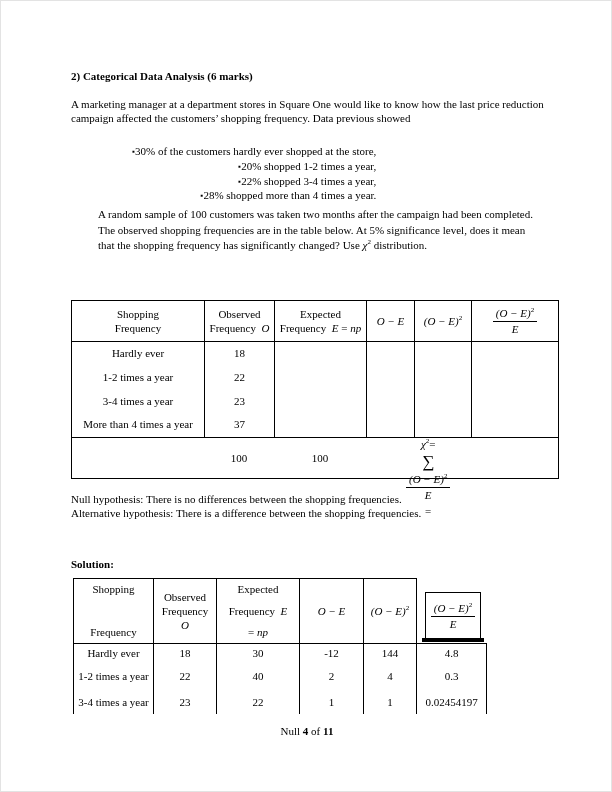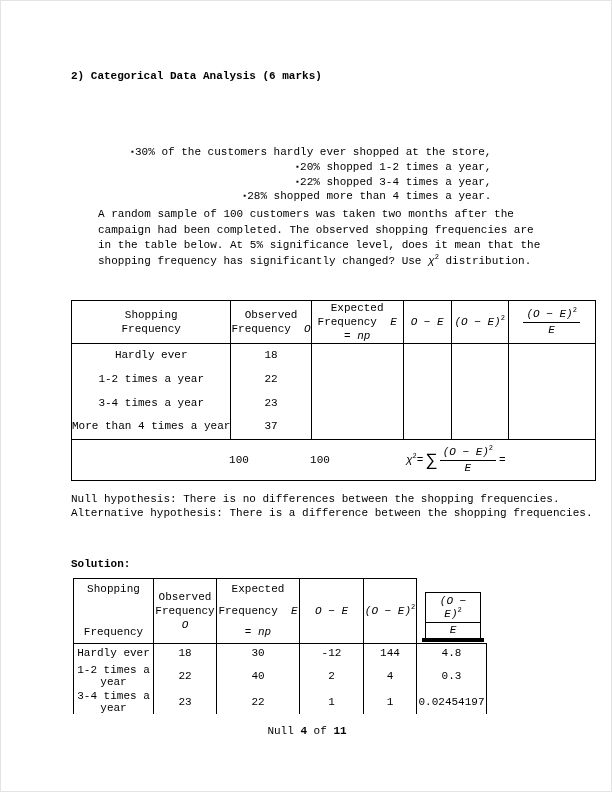--- a/index.html
+++ b/index.html
@@ -1,19 +1,19 @@
 <!DOCTYPE html>
 <html><head>
 <meta charset="utf-8">
 <style>
   html,body { margin:0; padding:0; background:#fff; }
   .page {
     position:relative; width:612px; height:792px; margin:0 auto;
     background:#ffffff; color:#000;
-    font-family:Liberation Mono, monospace; font-size:11px;
+    font-family:Liberation Serif, serif; font-size:11px;
     box-sizing:border-box; border:1px solid #e3e3e3; overflow:hidden;
   }
   .abs { position:absolute; }
   .bold { font-weight:bold; }
   i.mi { font-style:italic; }
   sup.sq { font-size:7px; vertical-align:super; line-height:0; }
 
   
   .title { left:70px; top:69px; font-weight:bold; }
   .para1 { left:70px; top:96px; width:476px; line-height:14.4px; }
@@ -29,21 +29,21 @@
 
   
   .t1 { left:70px; top:299px; border-collapse:collapse; table-layout:fixed; font-size:11px; }
   .t1 th, .t1 td { border:1px solid #000; font-weight:normal; text-align:center; vertical-align:middle; padding:0; }
   .t1 th { height:40px; line-height:14px; }
   .t1 td.band { height:95px; }
   .t1 td.band .bl { height:23.7px; line-height:23.7px; white-space:nowrap; }
   .t1 td.totals { height:40px; position:relative; }
   .tot-obs { position:absolute; left:132px; top:0; width:70px; line-height:40px; text-align:center; }
   .tot-exp { position:absolute; left:202px; top:0; width:92px; line-height:40px; text-align:center; }
-  .chi-formula { position:absolute; left:334px; top:0; height:40px; display:inline-flex; align-items:center; gap:3px; }
+  .chi-formula { position:absolute; left:334px; top:0; height:40px; display:inline-flex; align-items:center; gap:3px;flex-direction:column; }
   .chi-formula .sum { font-size:17px; line-height:17px; }
 
   
   .hyp1 { left:70px; top:492px; }
   .hyp2 { left:70px; top:506px; }
   .sol  { left:70px; top:557px; font-weight:bold;text-align:right; }
 
   
   .t2 { left:72px; top:577px; border-collapse:collapse; table-layout:fixed; font-size:11px; }
   .t2 th { border:1px solid #000; font-weight:normal; text-align:center; vertical-align:middle; padding:0; height:64px; line-height:13px; }
@@ -62,20 +62,21 @@
 
   .footer { left:0; top:724px; width:612px; text-align:center; }
 </style>
 </head>
 <body>
 
 <div class="page">
 
   <div class="abs title">2) Categorical Data Analysis (6 marks)</div>
 
+  <div class="abs para1">A marketing manager at a department stores in Square One would like to know how the last price reduction campaign affected the customers’ shopping frequency. Data previous showed</div>
 
   <div class="abs bullet-list">
     <div class="bullet-item"><span class="bullet-glyph">▪</span><span>30% of the customers hardly ever shopped at the store,</span></div>
     <div class="bullet-item"><span class="bullet-glyph">▪</span><span>20% shopped 1-2 times a year,</span></div>
     <div class="bullet-item"><span class="bullet-glyph">▪</span><span>22% shopped 3-4 times a year,</span></div>
     <div class="bullet-item"><span class="bullet-glyph">▪</span><span>28% shopped more than 4 times a year.</span></div>
   </div>
 
   <div class="abs para2">
     <span>A random sample of 100 customers was taken two months after the campaign had been completed. The observed shopping frequencies are in the table below. At 5% significance level, does it mean that the shopping frequency has significantly changed? Use</span>

